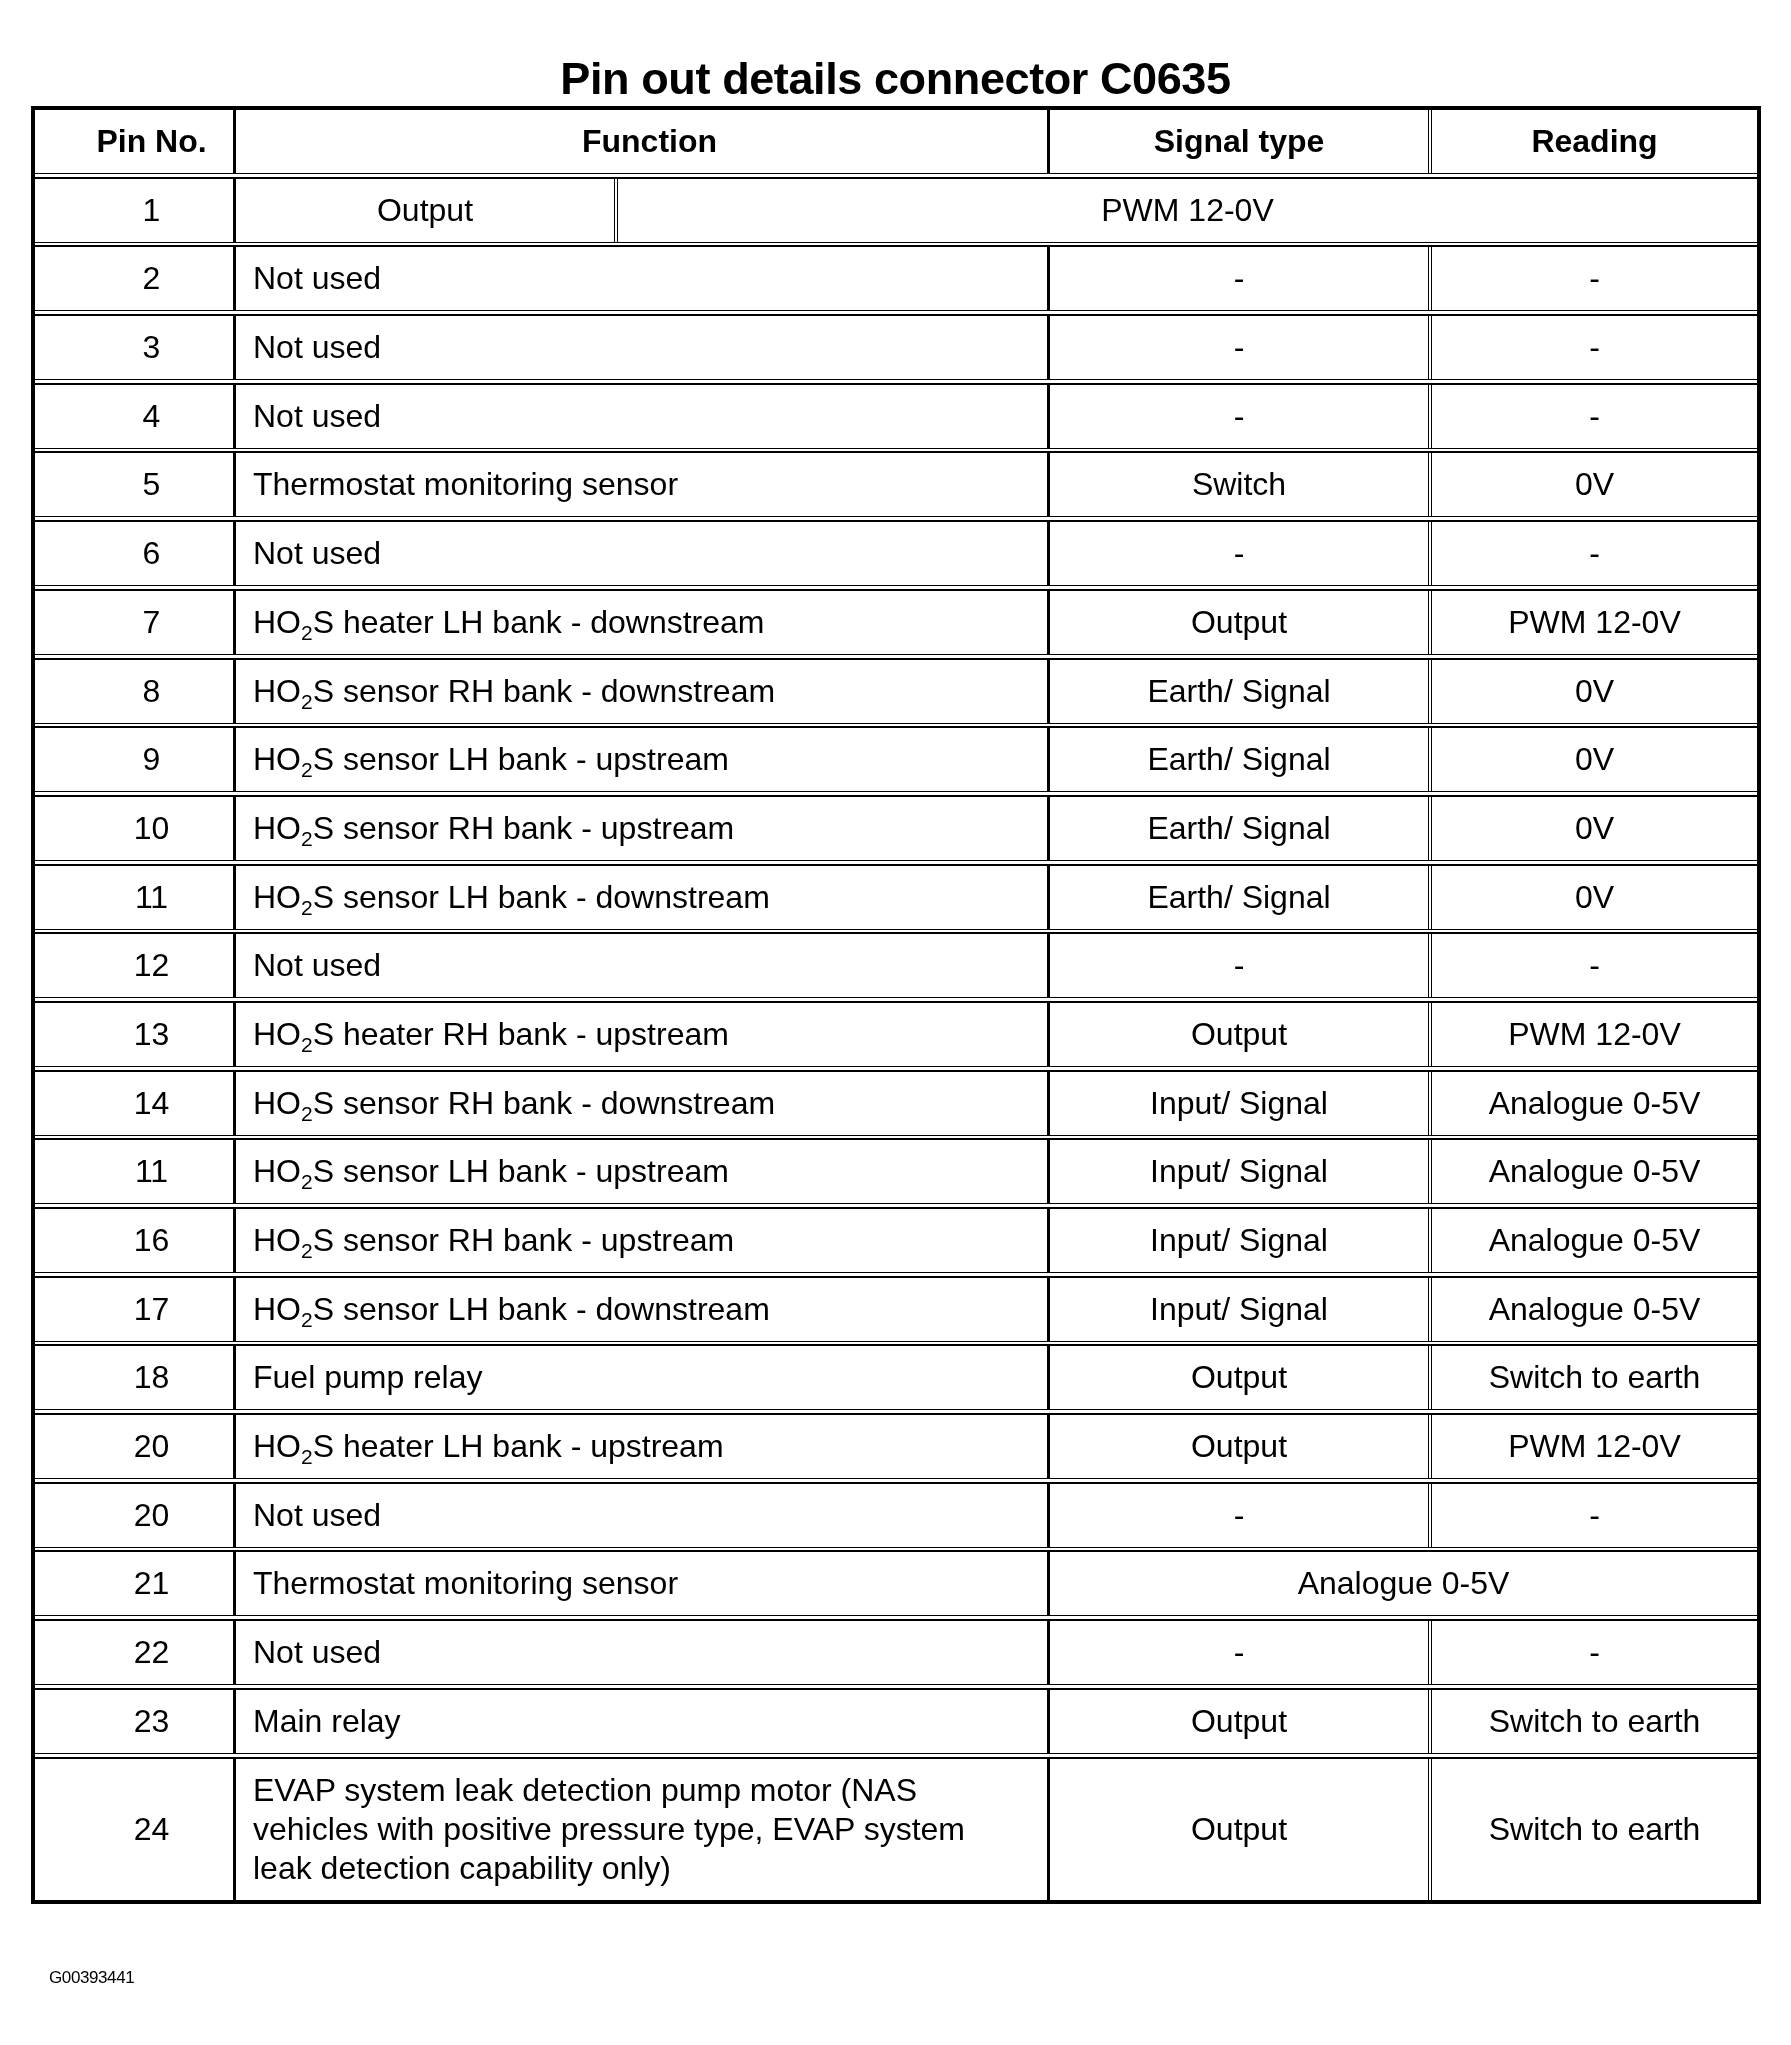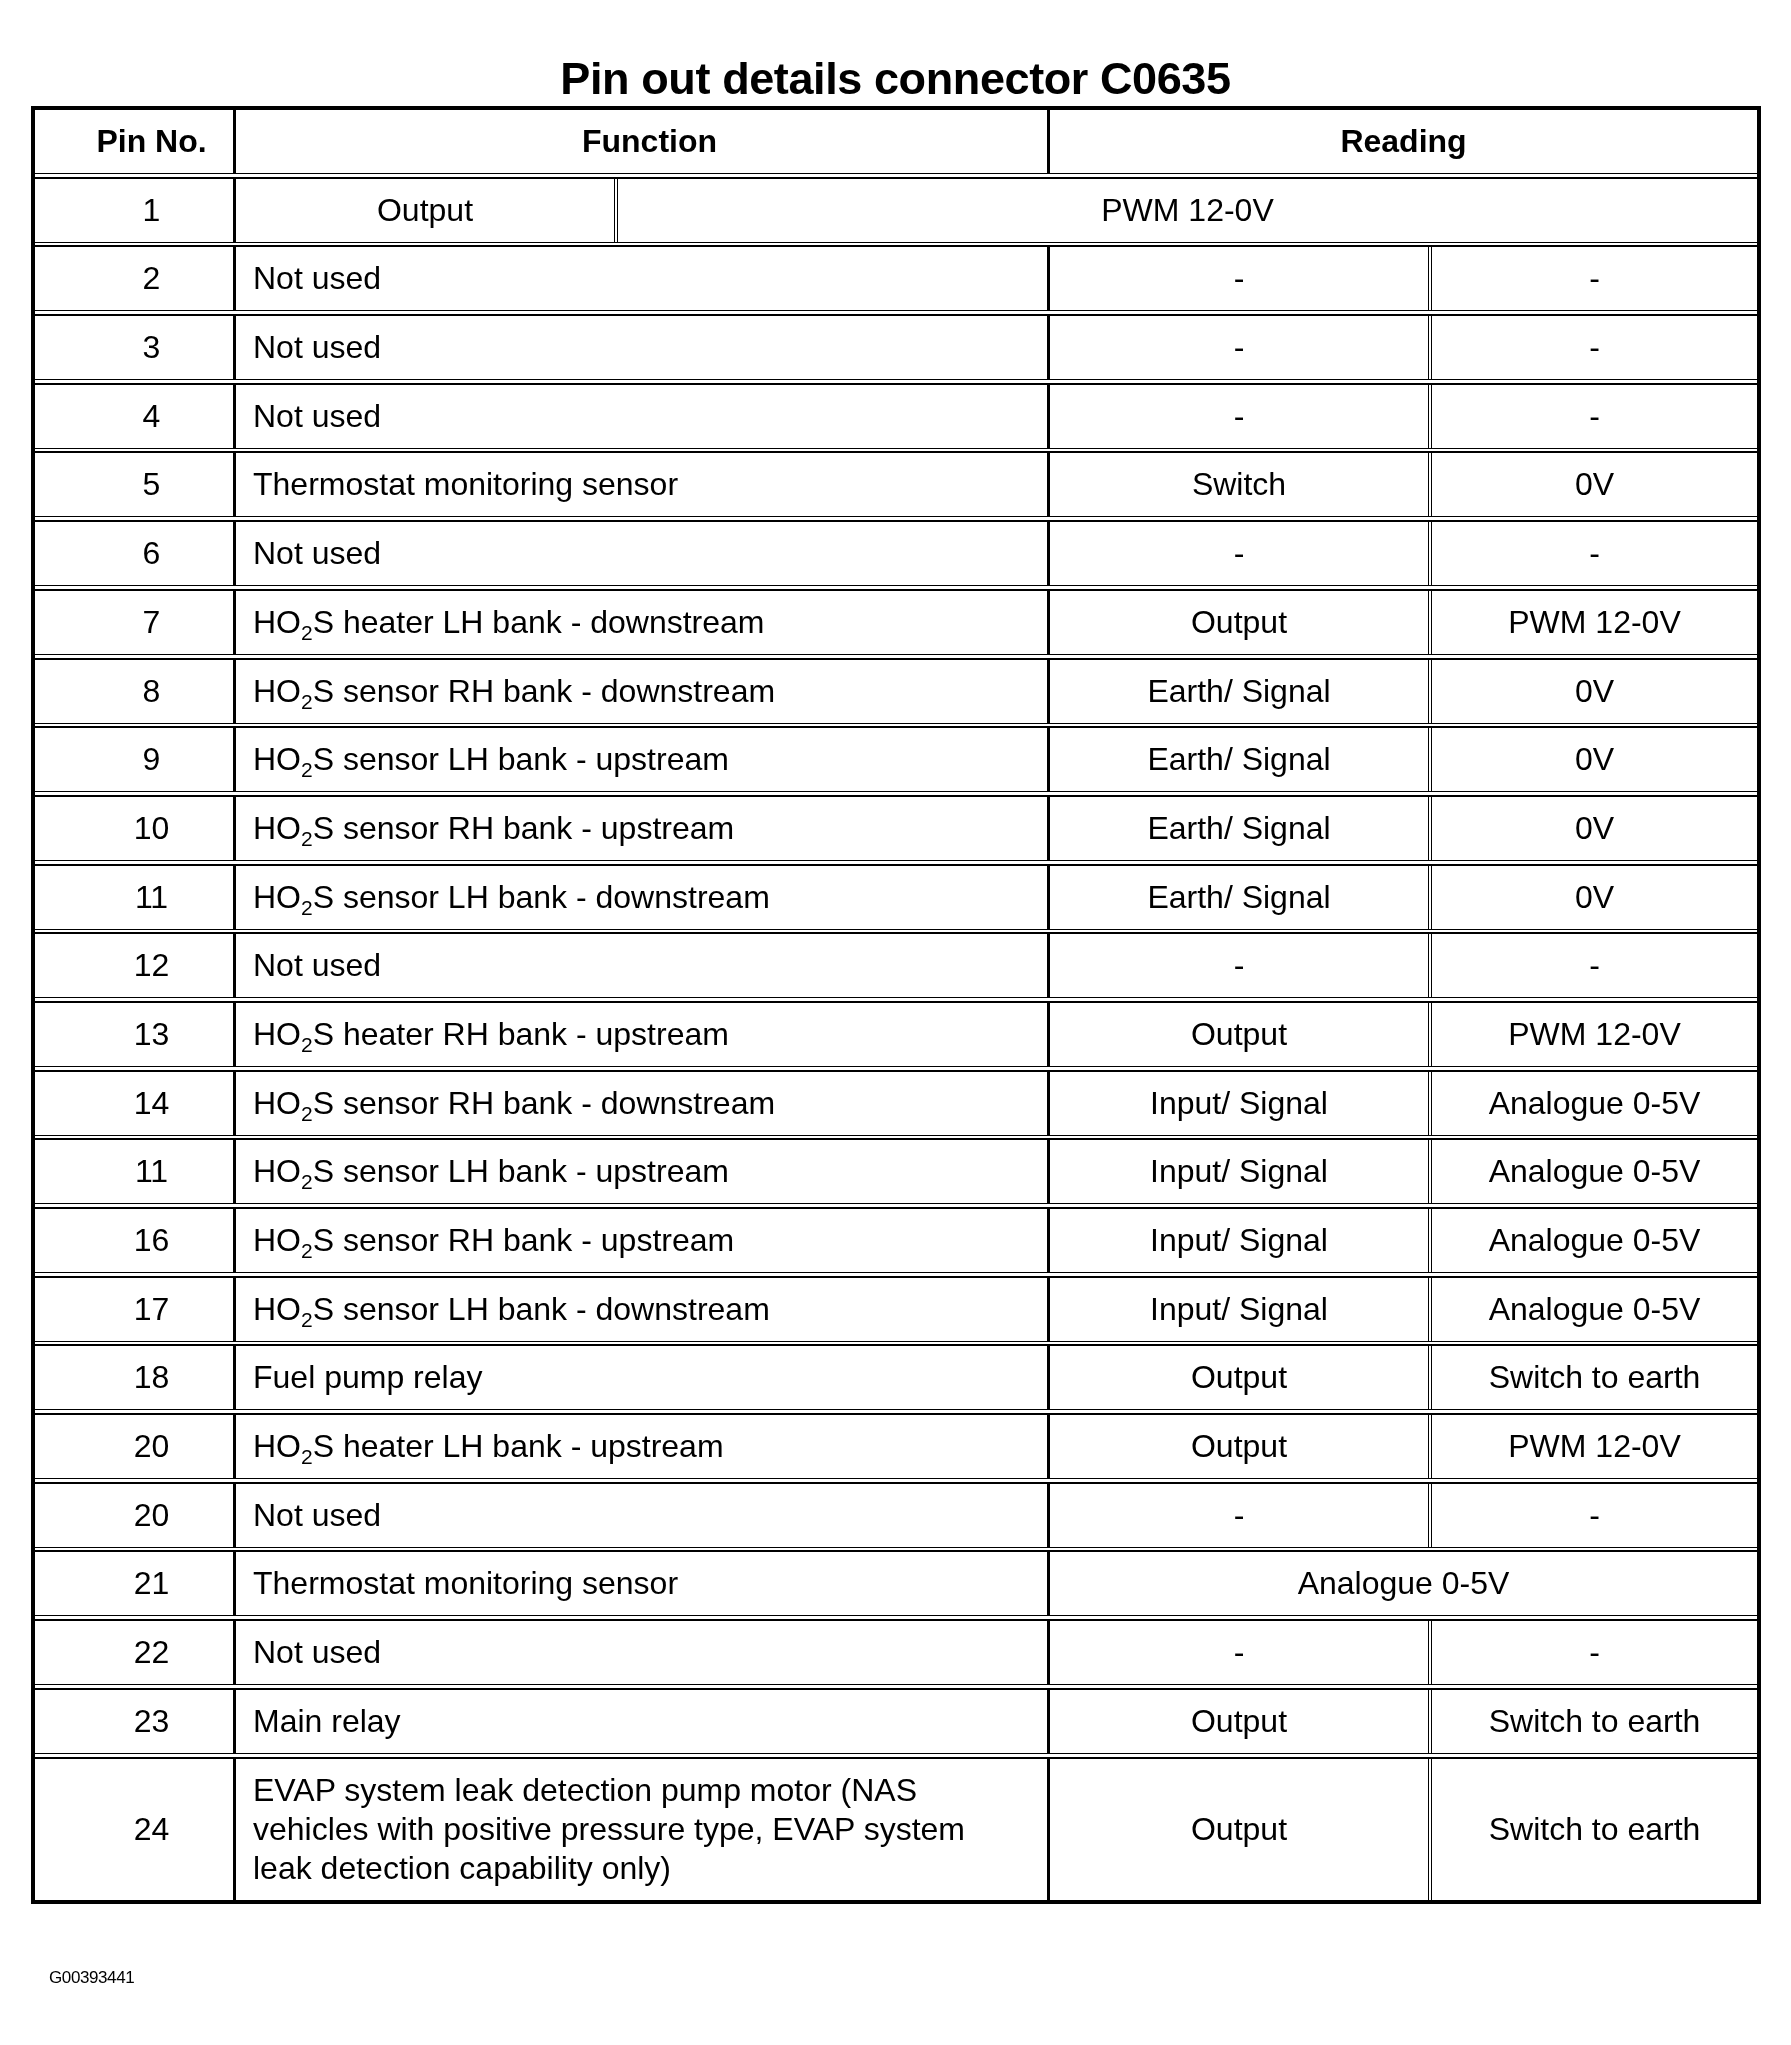--- a/index.html
+++ b/index.html
@@ -110,20 +110,21 @@
 </style>
 </head>
 <body>
 
 <div class="title">Pin out details connector C0635</div>
 
 <div class="pin-table">
   <div class="trow header">
     <div class="cell c-pin">Pin No.</div>
     <div class="cell c-func hdr">Function</div>
+    <div class="cell c-sig">Signal type</div>
     <div class="cell c-read">Reading</div>
   </div>
   <div class="sep"></div>
   <div id="table-body">
       <div class="trow">
         <div class="cell c-pin">1</div>
         <div class="cell c-sig">Output</div>
         <div class="cell c-read">PWM 12-0V</div>
       </div>
       <div class="sep"></div>

